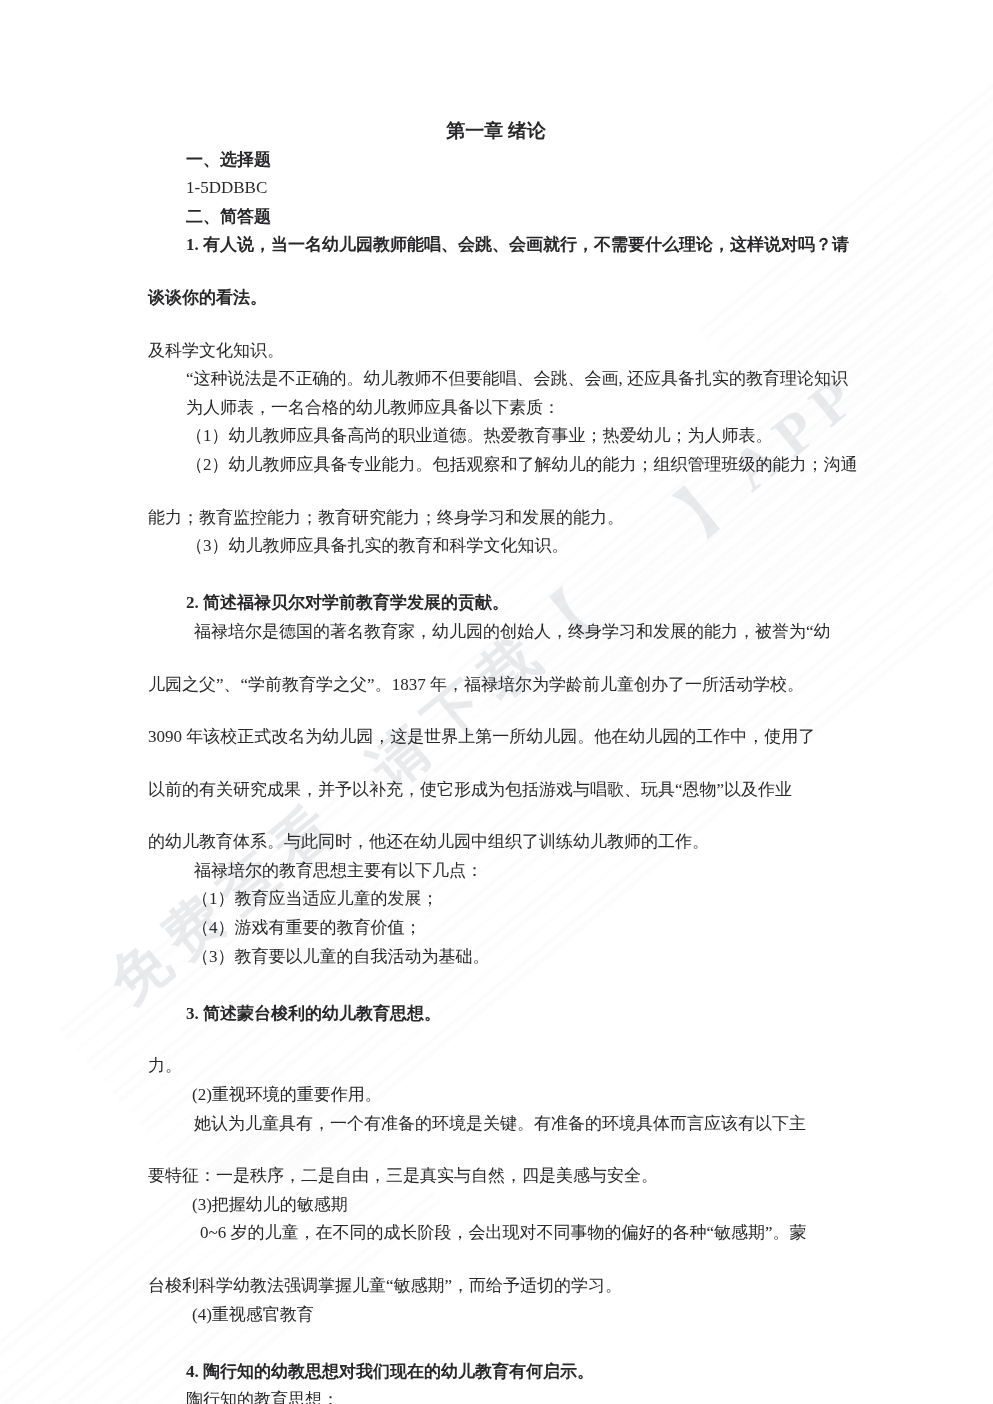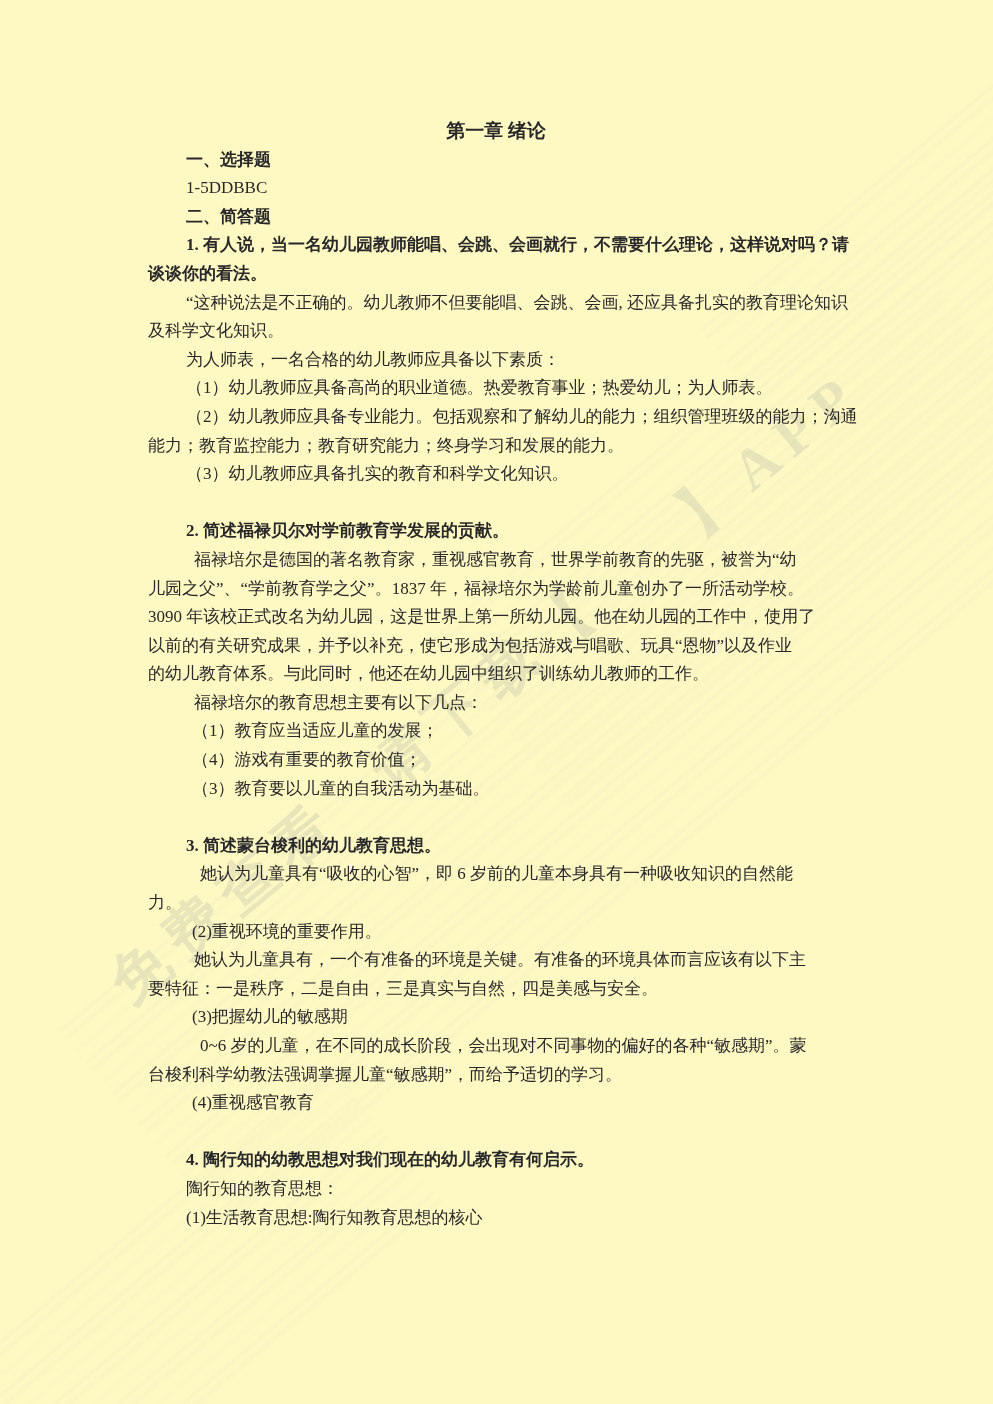--- a/index.html
+++ b/index.html
@@ -1,20 +1,20 @@
 <!DOCTYPE html>
 <html><head>
 <meta charset="utf-8">
 <style>
   html,body{margin:0;padding:0;background:#e8e8e8;}
   .page{
     position:relative;
     width:993px;height:1404px;
     margin:0 auto;
-    background:#fef9c3;
+    background:#ffffff;
     overflow:hidden;
     font-family:"Liberation Serif","DejaVu Serif",serif;
     color:#28282a;
   }
   
   .wm-layer{position:absolute;inset:0;z-index:1;pointer-events:none;}
   .wm-text{
     position:absolute;left:118px;top:952px;
     transform:rotate(-39.5deg);
     transform-origin:0 50%;
@@ -41,21 +41,21 @@
   .b2{left:60px;top:1030px;width:1150px;height:260px;}
   .b3{left:-70px;top:1400px;width:520px;height:190px;}
   .b4{left:700px;top:330px;width:420px;height:120px;}
   
   .content{
     position:absolute;left:148px;top:117px;width:696px;z-index:2;
     font-size:17px;line-height:28.6px;
   }
   .line{height:28.6px;white-space:nowrap;}
   .title{text-align:center;font-size:19px;padding-left:0;}
-  .m0{padding-left:0;}
+  .m0{padding-left:0;margin-top:24px;}
   .in2{padding-left:38px;}
   .in2b{padding-left:44px;}
   .in3{padding-left:46px;}
   .in3b{padding-left:52px;}
   .bold{font-weight:bold;}
   .blank{}
 </style>
 </head>
 <body>
 
@@ -71,41 +71,40 @@
     <div class="band b4"></div>
   </div>
 
   <div class="content">
       <div class="line title bold">第一章 绪论</div>
       <div class="line in2 bold">一、选择题</div>
       <div class="line in2">1-5DDBBC</div>
       <div class="line in2 bold">二、简答题</div>
       <div class="line in2 bold">1. 有人说，当一名幼儿园教师能唱、会跳、会画就行，不需要什么理论，这样说对吗？请</div>
       <div class="line m0 bold">谈谈你的看法。</div>
+      <div class="line m0">及科学文化知识。</div>
       <div class="line in2">“这种说法是不正确的。幼儿教师不但要能唱、会跳、会画, 还应具备扎实的教育理论知识</div>
-      <div class="line m0">及科学文化知识。</div>
       <div class="line in2">为人师表，一名合格的幼儿教师应具备以下素质：</div>
       <div class="line in2">（1）幼儿教师应具备高尚的职业道德。热爱教育事业；热爱幼儿；为人师表。</div>
       <div class="line in2">（2）幼儿教师应具备专业能力。包括观察和了解幼儿的能力；组织管理班级的能力；沟通</div>
       <div class="line m0">能力；教育监控能力；教育研究能力；终身学习和发展的能力。</div>
       <div class="line in2">（3）幼儿教师应具备扎实的教育和科学文化知识。</div>
       <div class="line blank">&nbsp;</div>
       <div class="line in2 bold">2. 简述福禄贝尔对学前教育学发展的贡献。</div>
-      <div class="line in3">福禄培尔是德国的著名教育家，重视感官教育，世界学前教育的先驱，被誉为“幼</div>
+      <div class="line in3">福禄培尔是德国的著名教育家，幼儿园的创始人，终身学习和发展的能力，被誉为“幼</div>
       <div class="line m0">儿园之父”、“学前教育学之父”。1837 年，福禄培尔为学龄前儿童创办了一所活动学校。</div>
       <div class="line m0">3090 年该校正式改名为幼儿园，这是世界上第一所幼儿园。他在幼儿园的工作中，使用了</div>
       <div class="line m0">以前的有关研究成果，并予以补充，使它形成为包括游戏与唱歌、玩具“恩物”以及作业</div>
       <div class="line m0">的幼儿教育体系。与此同时，他还在幼儿园中组织了训练幼儿教师的工作。</div>
       <div class="line in3">福禄培尔的教育思想主要有以下几点：</div>
       <div class="line in2b">（1）教育应当适应儿童的发展；</div>
       <div class="line in2b">（4）游戏有重要的教育价值；</div>
       <div class="line in2b">（3）教育要以儿童的自我活动为基础。</div>
       <div class="line blank">&nbsp;</div>
       <div class="line in2 bold">3. 简述蒙台梭利的幼儿教育思想。</div>
-      <div class="line in3b">她认为儿童具有“吸收的心智”，即 6 岁前的儿童本身具有一种吸收知识的自然能</div>
       <div class="line m0">力。</div>
       <div class="line in2b">(2)重视环境的重要作用。</div>
       <div class="line in3">她认为儿童具有，一个有准备的环境是关键。有准备的环境具体而言应该有以下主</div>
       <div class="line m0">要特征：一是秩序，二是自由，三是真实与自然，四是美感与安全。</div>
       <div class="line in2b">(3)把握幼儿的敏感期</div>
       <div class="line in3b">0~6 岁的儿童，在不同的成长阶段，会出现对不同事物的偏好的各种“敏感期”。蒙</div>
       <div class="line m0">台梭利科学幼教法强调掌握儿童“敏感期”，而给予适切的学习。</div>
       <div class="line in2b">(4)重视感官教育</div>
       <div class="line blank">&nbsp;</div>
       <div class="line in2 bold">4. 陶行知的幼教思想对我们现在的幼儿教育有何启示。</div>

